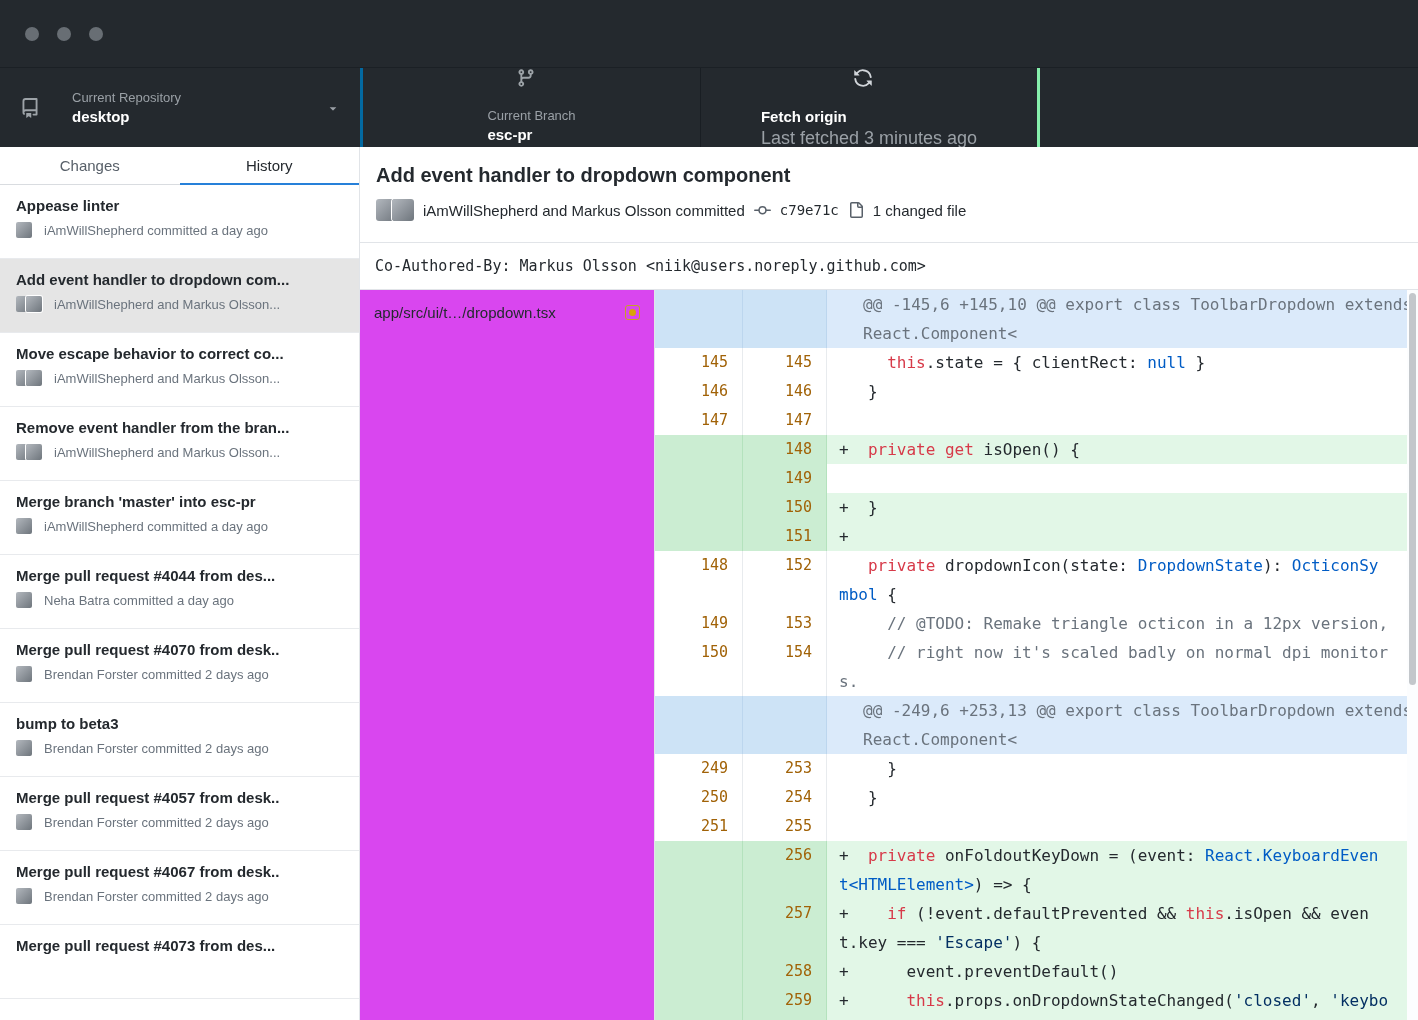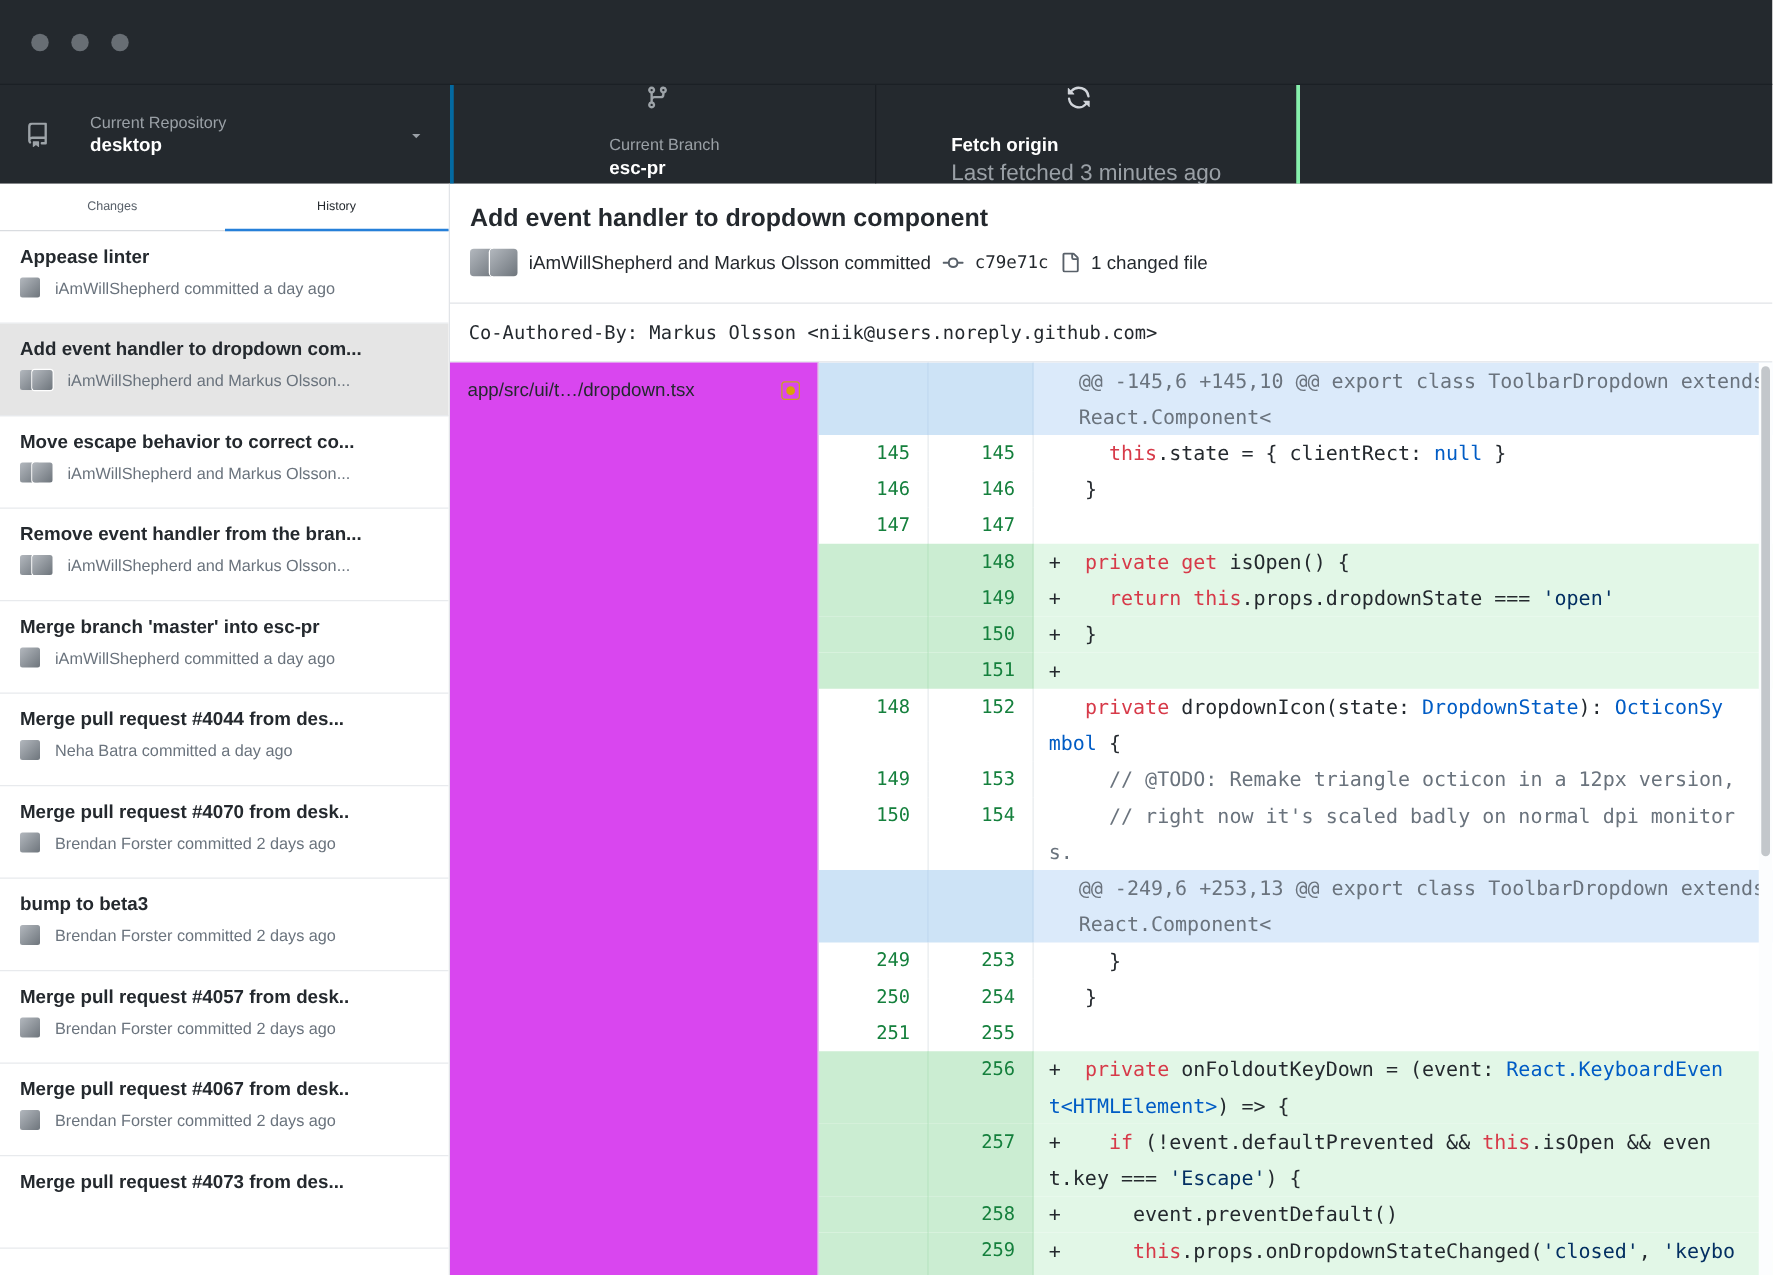--- a/index.html
+++ b/index.html
@@ -26,21 +26,21 @@
   .badge { background:#363d45; border:1px solid #596069; border-radius:4px;
     padding:4px 9px; display:flex; align-items:center; gap:6px;
     font-size:13px; font-weight:bold; color:#c6cbd1; margin-right:16px; flex:none; }
   .chev { flex:none; display:flex; }
 
   
   .sidebar { position:absolute; top:147px; left:0; width:360px; bottom:0;
     background:#fff; border-right:1px solid #e1e4e8; overflow:hidden; }
   .tabs { display:flex; height:38px; border-bottom:1px solid #d9dce0; }
   .tab { flex:1; display:flex; align-items:center; justify-content:center;
-    font-size:10px; color:#586069; position:relative; cursor:pointer; }
+    font-size:15px; color:#586069; position:relative; cursor:pointer; }
   .tab.active { color:#24292e; }
   .tab.active::after { content:""; position:absolute; left:0; right:0; bottom:-1px;
     height:2px; background:#2680d9; }
   .history { height:calc(100% - 38px); overflow:hidden; }
   .h-item { height:74px; padding:12px 16px 0 16px; border-bottom:1px solid #e8eaed; }
   .h-item.selected { background:#e5e5e5; }
   .h-title { font-size:15px; font-weight:bold; color:#24292e;
     white-space:nowrap; overflow:hidden; }
   .h-meta { display:flex; align-items:center; gap:12px; margin-top:8px; }
   .av-stack { display:inline-flex; flex:none; }
@@ -72,21 +72,21 @@
   .file-path { flex:1; white-space:nowrap; overflow:hidden; }
   .status-modified { width:15px; height:15px; flex:none; margin-left:10px;
     border:1px solid #c7a321; border-radius:3px; position:relative; }
   .status-modified::after { content:""; position:absolute; left:50%; top:50%;
     width:7px; height:7px; margin:-3.5px 0 0 -3.5px; border-radius:50%; background:#d9a408; }
 
   
   .diff { flex:1; position:relative; overflow:hidden; min-width:0;
     font-family:"DejaVu Sans Mono",monospace; font-size:16px; color:#24292e; }
   .drow { display:flex; min-height:29px; line-height:29px; }
-  .gut { flex:none; text-align:right; color:#15803d; font-size:15px; }
+  .gut { flex:none; text-align:right; color:#a16207; font-size:15px; }
   .gut.old { width:88px; padding-right:14px; border-right:1px solid #e8ebee; }
   .gut.new { width:84px; padding-right:14px; border-right:1px solid #e8ebee; }
   .code { flex:1; min-width:0; padding-left:12px; }
   .code-inner { max-width:57ch; white-space:pre-wrap; word-break:break-all; }
   .drow.hunk .gut  { background:#cde3f6; border-right-color:#bcd6ee; }
   .drow.hunk .code { background:#dbeafa;padding-left:36px; }
   .drow.hunk .code-inner { color:#49525b; }
   .drow.add .gut  { background:#cbedd2; border-right-color:#b4e2bd; }
   .drow.add .code { background:#e2f7e7; }
   .tok-k { color:#d73a49; }
@@ -337,23 +337,20 @@
             <div class="drow add">
               <div class="gut old"></div>
               <div class="gut new">148</div>
               <div class="code">
                 <div class="code-inner"><span>+  </span><span class="tok-k">private</span><span> </span><span class="tok-k">get</span><span> isOpen() {</span></div>
               </div>
             </div>
             <div class="drow add">
               <div class="gut old"></div>
               <div class="gut new">149</div>
-              <div class="code">
-                <div class="code-inner"><span>+    </span><span class="tok-k">return</span><span> </span><span class="tok-k">this</span><span>.props.dropdownState === </span><span class="tok-s">'open'</span></div>
-              </div>
             </div>
             <div class="drow add">
               <div class="gut old"></div>
               <div class="gut new">150</div>
               <div class="code">
                 <div class="code-inner"><span>+  }</span></div>
               </div>
             </div>
             <div class="drow add">
               <div class="gut old"></div>

